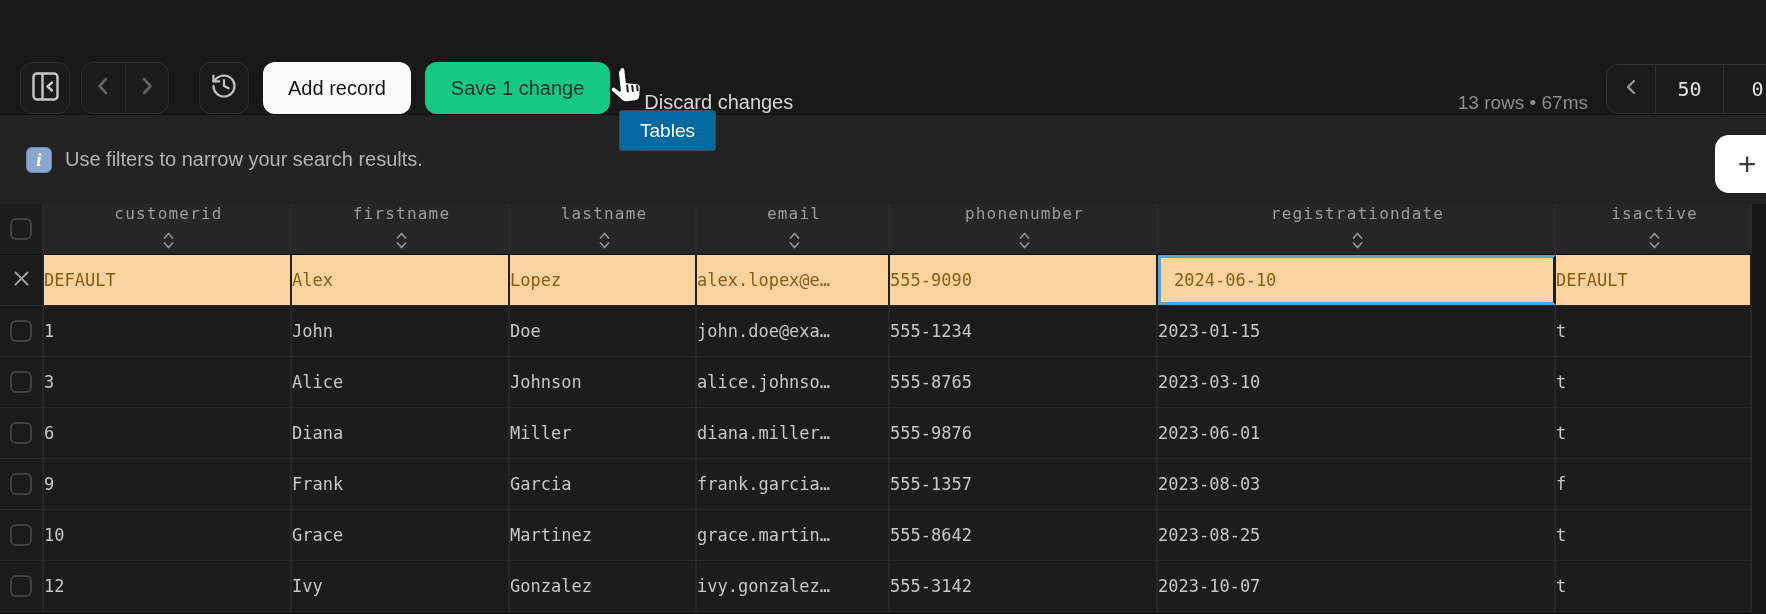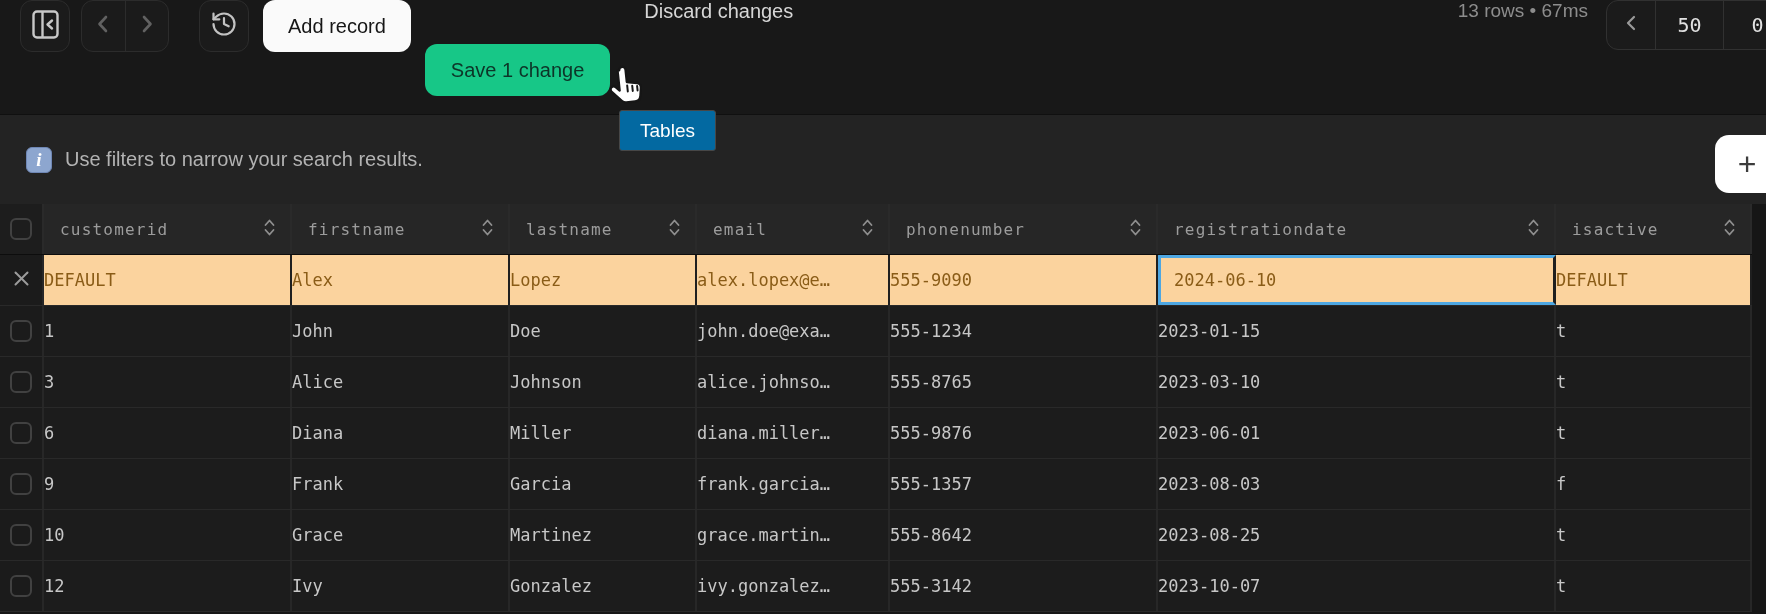--- a/index.html
+++ b/index.html
@@ -4,21 +4,21 @@
 <style>
   * { margin:0; padding:0; box-sizing:border-box; }
   html,body { width:1766px; height:614px; overflow:hidden; }
   body {
     background:#161616;
     font-family:"Liberation Sans", sans-serif;
     position:relative;
     -webkit-font-smoothing:antialiased;
   }
   
-  .toolbar { height:114px; background:#181818; display:flex; align-items:flex-start; position:relative; }
+  .toolbar { height:114px; background:#181818; display:flex; align-items:flex-end; position:relative; }
   .icon-btn {
     height:52px; border:1px solid #2c2c2c; border-radius:12px; background:#1b1b1b;
     display:flex; align-items:center; justify-content:center; cursor:pointer;
   }
   .btn-panel { width:50px; margin-left:20px; }
   .nav-group { margin-left:11px; width:88px; height:52px; border:1px solid #2c2c2c; border-radius:12px; background:#1b1b1b; display:flex; }
   .nav-half { flex:1; display:flex; align-items:center; justify-content:center; cursor:pointer; }
   .nav-half + .nav-half { border-left:1px solid #2c2c2c; }
   .btn-history { width:50px; margin-left:30px; }
   .btn-add {
@@ -58,21 +58,21 @@
     position:absolute; right:-13px; top:20px; width:64px; height:58px; background:#ffffff;
     border:none; border-radius:14px; color:#3c3c3c; font-size:32px; font-weight:400;
     display:flex; align-items:center; justify-content:center; cursor:pointer; line-height:1;
   }
   
   .grid { width:1752px; }
   .thead { display:flex; height:51px; background:#262626; border-bottom:1px solid #0d0d0d; }
   .th {
     display:flex; align-items:center; justify-content:space-between;
     padding:0 13px 0 16px; color:#9c9c9c; font-family:"DejaVu Sans Mono", monospace;
-    font-size:16px; letter-spacing:1.2px; border-right:2px solid #2a2a2a; cursor:pointer;
+    font-size:16px; letter-spacing:1.2px; border-right:2px solid #2a2a2a; cursor:pointer;flex-direction:column;
   }
   .th.col-check { background:#1d1d1d; padding:0; justify-content:center; cursor:default; }
   .tr { display:flex; height:51px; background:#1c1c1c; border-bottom:1px solid #292929; }
   .td {
     display:flex; align-items:center; padding-left:0; color:#c7c7c7;
     font-family:"DejaVu Sans Mono", monospace; font-size:17px;
     border-right:2px solid #272727; overflow:hidden; white-space:nowrap; cursor:default;
   }
   .td.col-check { padding:0; justify-content:center; background:#1b1b1b; }
   .tr.pending .td:not(.col-check) { background:#fbd39e; color:#8a5c17; border-right-color:#1f1f1f; }

